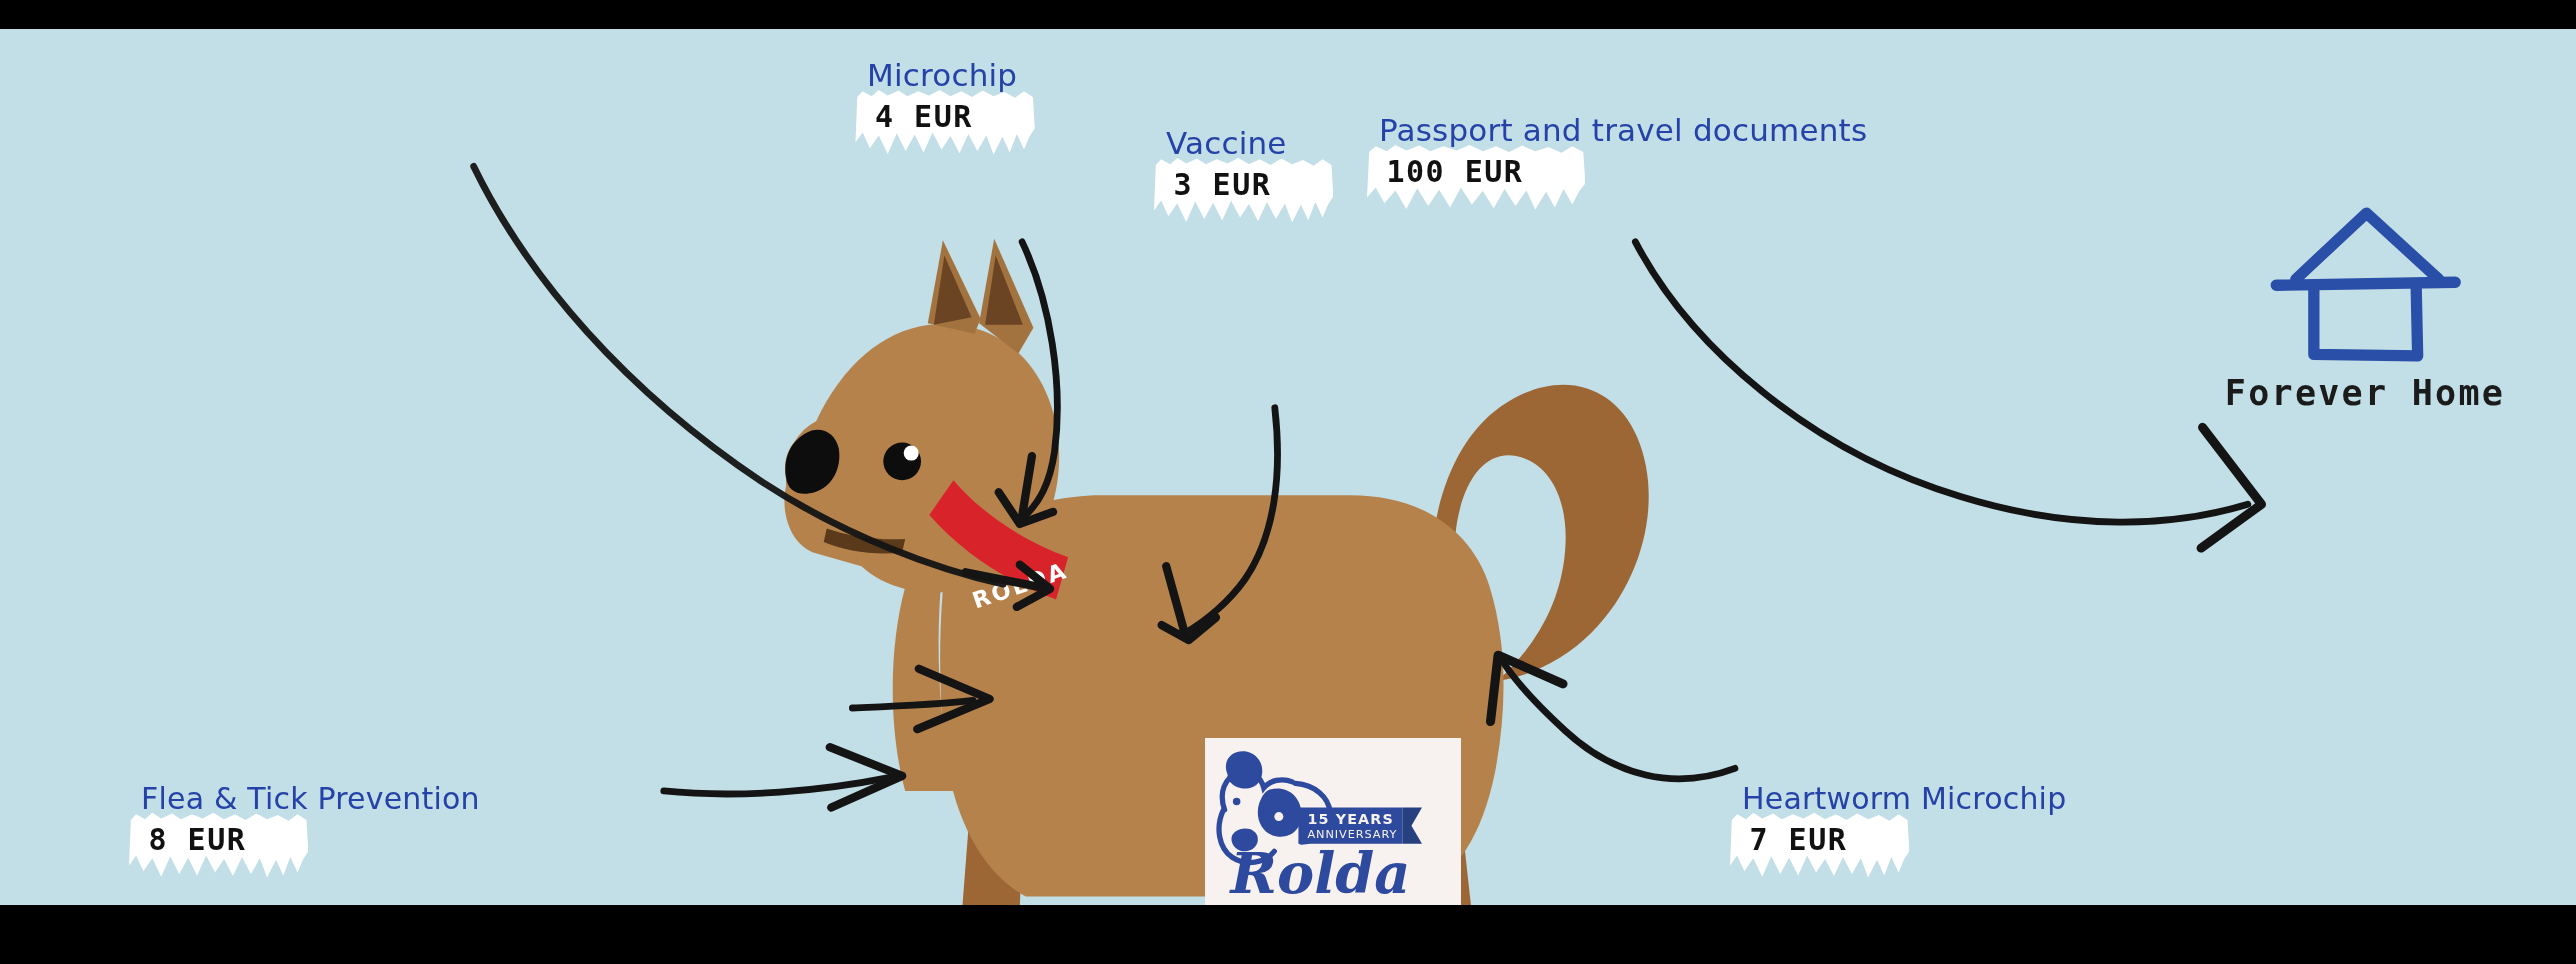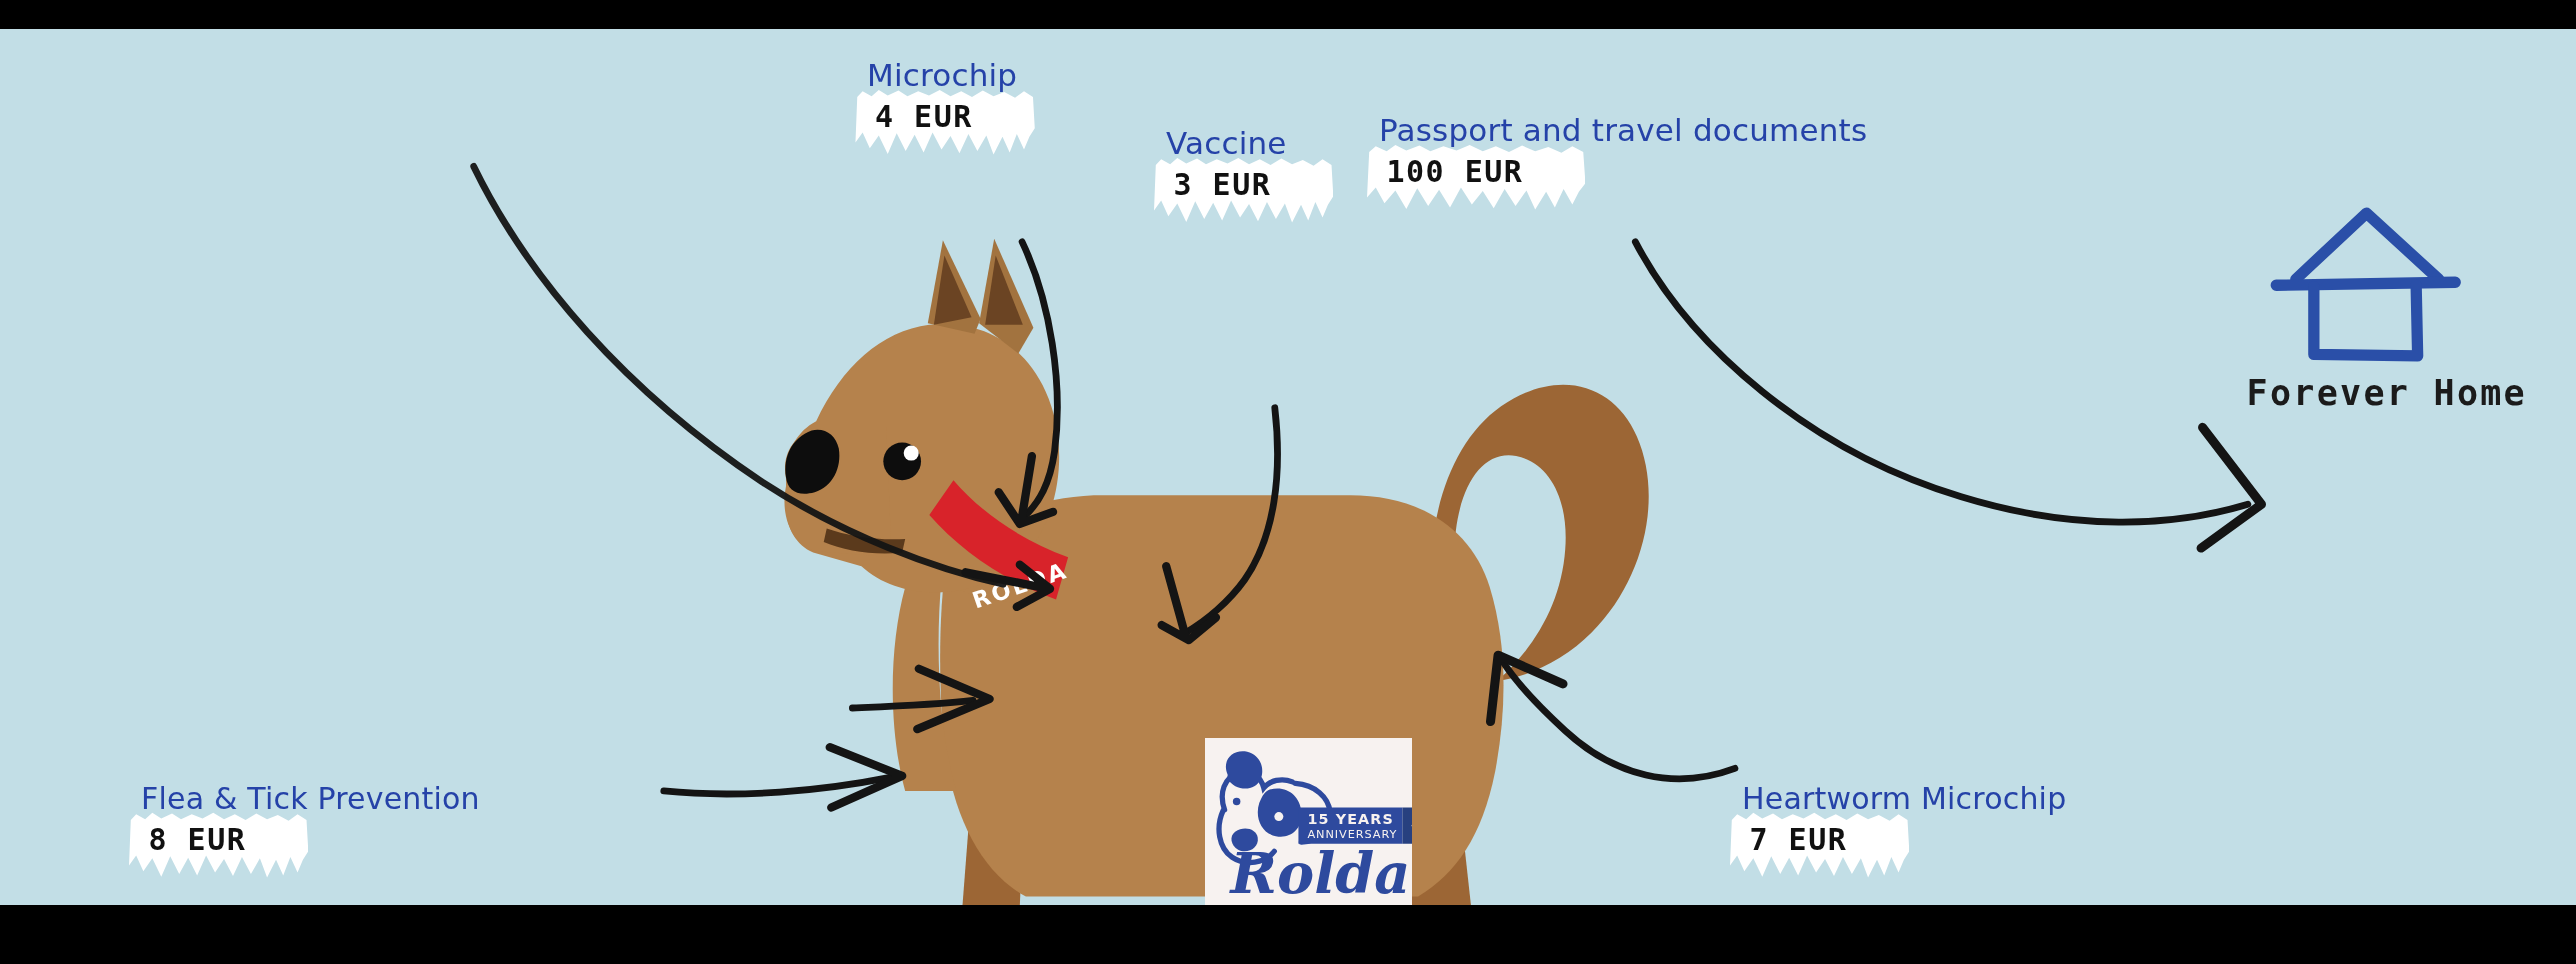--- a/index.html
+++ b/index.html
@@ -82,21 +82,21 @@
   #co-flea      { left:141px;  top:754px; }
   #co-heart     { left:1742px; top:754px; }
   #co-flea .title, #co-heart .title { font-size:30px; }
 
   
   #foreverhome {
     position:absolute;
     left:2203px; top:166px;
     width:324px;
     z-index:30;
-    text-align:right;
+    text-align:center;
   }
   #foreverhome svg { display:block; margin:0 auto; }
   #foreverhome .fh-label {
     margin-top:4.5px;
     font-family:"DejaVu Sans Mono", monospace;
     font-size:35px;
     font-weight:700;
     color:#1b1b1b;
     letter-spacing:2.3px;
     white-space:nowrap;
@@ -107,21 +107,21 @@
     position:absolute; left:0; top:0;
     width:2576px; height:876px;
   }
   #dog-layer { z-index:10; }
   #arrow-layer { z-index:20; }
 
   
   #rolda-card {
     position:absolute;
     left:1205px; top:709px;
-    width:207px; height:167px;
+    width:256px; height:167px;
     background:#f7f2f0;
     z-index:15;
     overflow:hidden;
   }
   #rolda-card svg { display:block; }
 
   
   #collar-text {
     position:absolute;
     left:969px; top:560px;

